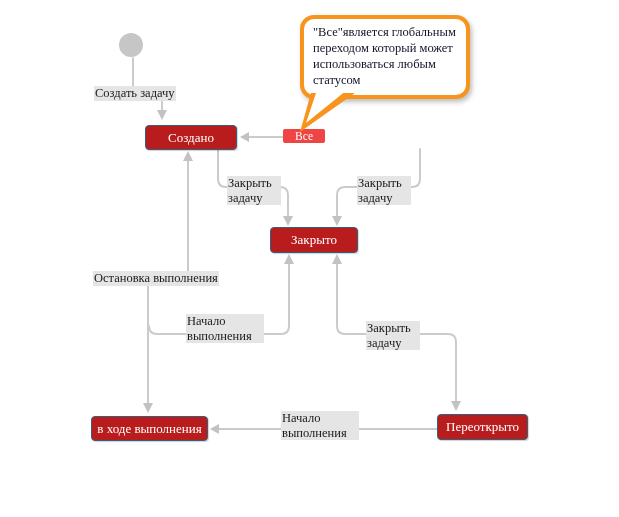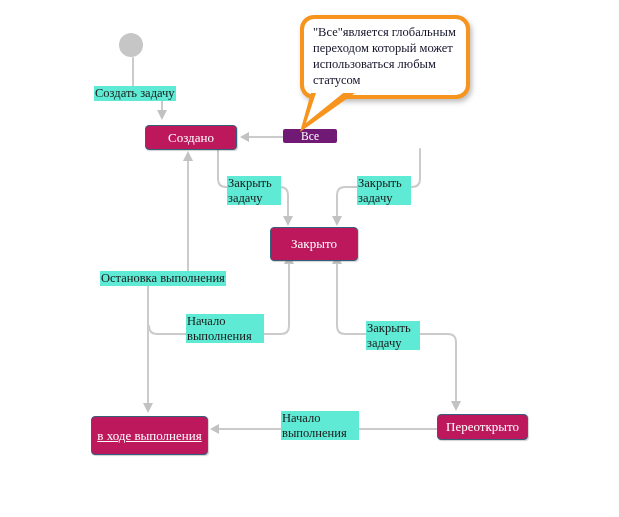--- a/index.html
+++ b/index.html
@@ -3,32 +3,32 @@
 <meta charset="utf-8">
 <style>
   html,body{margin:0;padding:0;background:#fff;}
   #canvas{
     position:relative;width:619px;height:517px;background:#ffffff;
     font-family:"Liberation Serif","DejaVu Serif",serif;overflow:hidden;
   }
   #wires{position:absolute;left:0;top:0;z-index:1;}
   .node{
     position:absolute;z-index:4;box-sizing:border-box;
-    background:#be185d;border:1px solid #35607c;border-radius:4px;
+    background:#b91c1c;border:1px solid #35607c;border-radius:4px;
     color:#ffffff;font-size:13px;display:flex;align-items:center;justify-content:center;
     box-shadow:1px 1px 1px rgba(0,0,0,0.18);
   }
   .tlabel{
-    position:absolute;z-index:3;background:#5eead4;color:#1a1a1a;
+    position:absolute;z-index:3;background:#e5e5e5;color:#1a1a1a;
     font-size:12.5px;line-height:14.5px;padding:0 1px;
   }
   .nowrap{white-space:nowrap;}
   .global-label{
-    position:absolute;z-index:3;background:#701a75;color:#ffffff;
-    font-size:11.5px;line-height:14px;padding:0 18px;border-radius:2px;
+    position:absolute;z-index:3;background:#ef4444;color:#ffffff;
+    font-size:11.5px;line-height:14px;padding:0 12px;border-radius:2px;
   }
   #callout{
     position:absolute;left:300px;top:15px;width:170px;height:84px;z-index:5;
     box-sizing:border-box;background:#ffffff;border:4px solid #F7941D;border-radius:14px;
     padding:5px 8px 4px 9px;font-size:12.5px;line-height:16px;color:#14142b;
     box-shadow:2px 3px 5px rgba(110,110,110,0.45);
   }
   #callout-tail{position:absolute;left:290px;top:80px;z-index:6;}
 </style>
 </head>
@@ -60,37 +60,37 @@
       <polygon points="143,403 153,403 148,413"></polygon>
       <polygon points="219,424 219,434 210,429"></polygon>
       <polygon points="451,401 461,401 456,411"></polygon>
     </g>
     <circle cx="131" cy="45" r="12" fill="#c6c6c6"></circle>
   </svg>
 
   <div class="node" style="left:145px;top:125px;width:92px;height:25px;">Создано</div>
 
 
-  <div class="node" style="left:270px;top:227px;width:88px;height:34px;">Закрыто</div>
+  <div class="node" style="left:270px;top:227px;width:88px;height:26px;">Закрыто</div>
 
-  <div class="node" style="left:91px;top:416px;width:117px;height:39px;text-decoration:underline;">в ходе выполнения</div>
+  <div class="node" style="left:91px;top:416px;width:117px;height:25px;">в ходе выполнения</div>
 
   <div class="node" style="left:437px;top:414px;width:91px;height:26px;">Переоткрыто</div>
 
   <div class="tlabel nowrap" style="left:94px;top:86px;">Создать задачу</div>
 
   <div class="global-label" style="left:283px;top:129px;">Все</div>
 
   <div class="tlabel" style="left:227px;top:176px;width:52px;">Закрыть задачу</div>
 
   <div class="tlabel" style="left:357px;top:176px;width:52px;">Закрыть задачу</div>
 
   <div class="tlabel" style="left:366px;top:321px;width:52px;">Закрыть задачу</div>
 
-  <div class="tlabel nowrap" style="left:100px;top:271px;">Остановка выполнения</div>
+  <div class="tlabel nowrap" style="left:93px;top:271px;">Остановка выполнения</div>
 
   <div class="tlabel" style="left:186px;top:314px;width:76px;">Начало выполнения</div>
 
   <div class="tlabel" style="left:281px;top:411px;width:76px;">Начало выполнения</div>
 
   <div id="callout">"Все"является глобальным переходом который может использоваться любым статусом</div>
   <svg id="callout-tail" width="80" height="60" viewBox="0 0 80 60">
     <polygon points="21,13 65,13 10,52" fill="#F7941D"></polygon>
     <polygon points="27,10 57,10 16,43" fill="#ffffff"></polygon>
   </svg>

